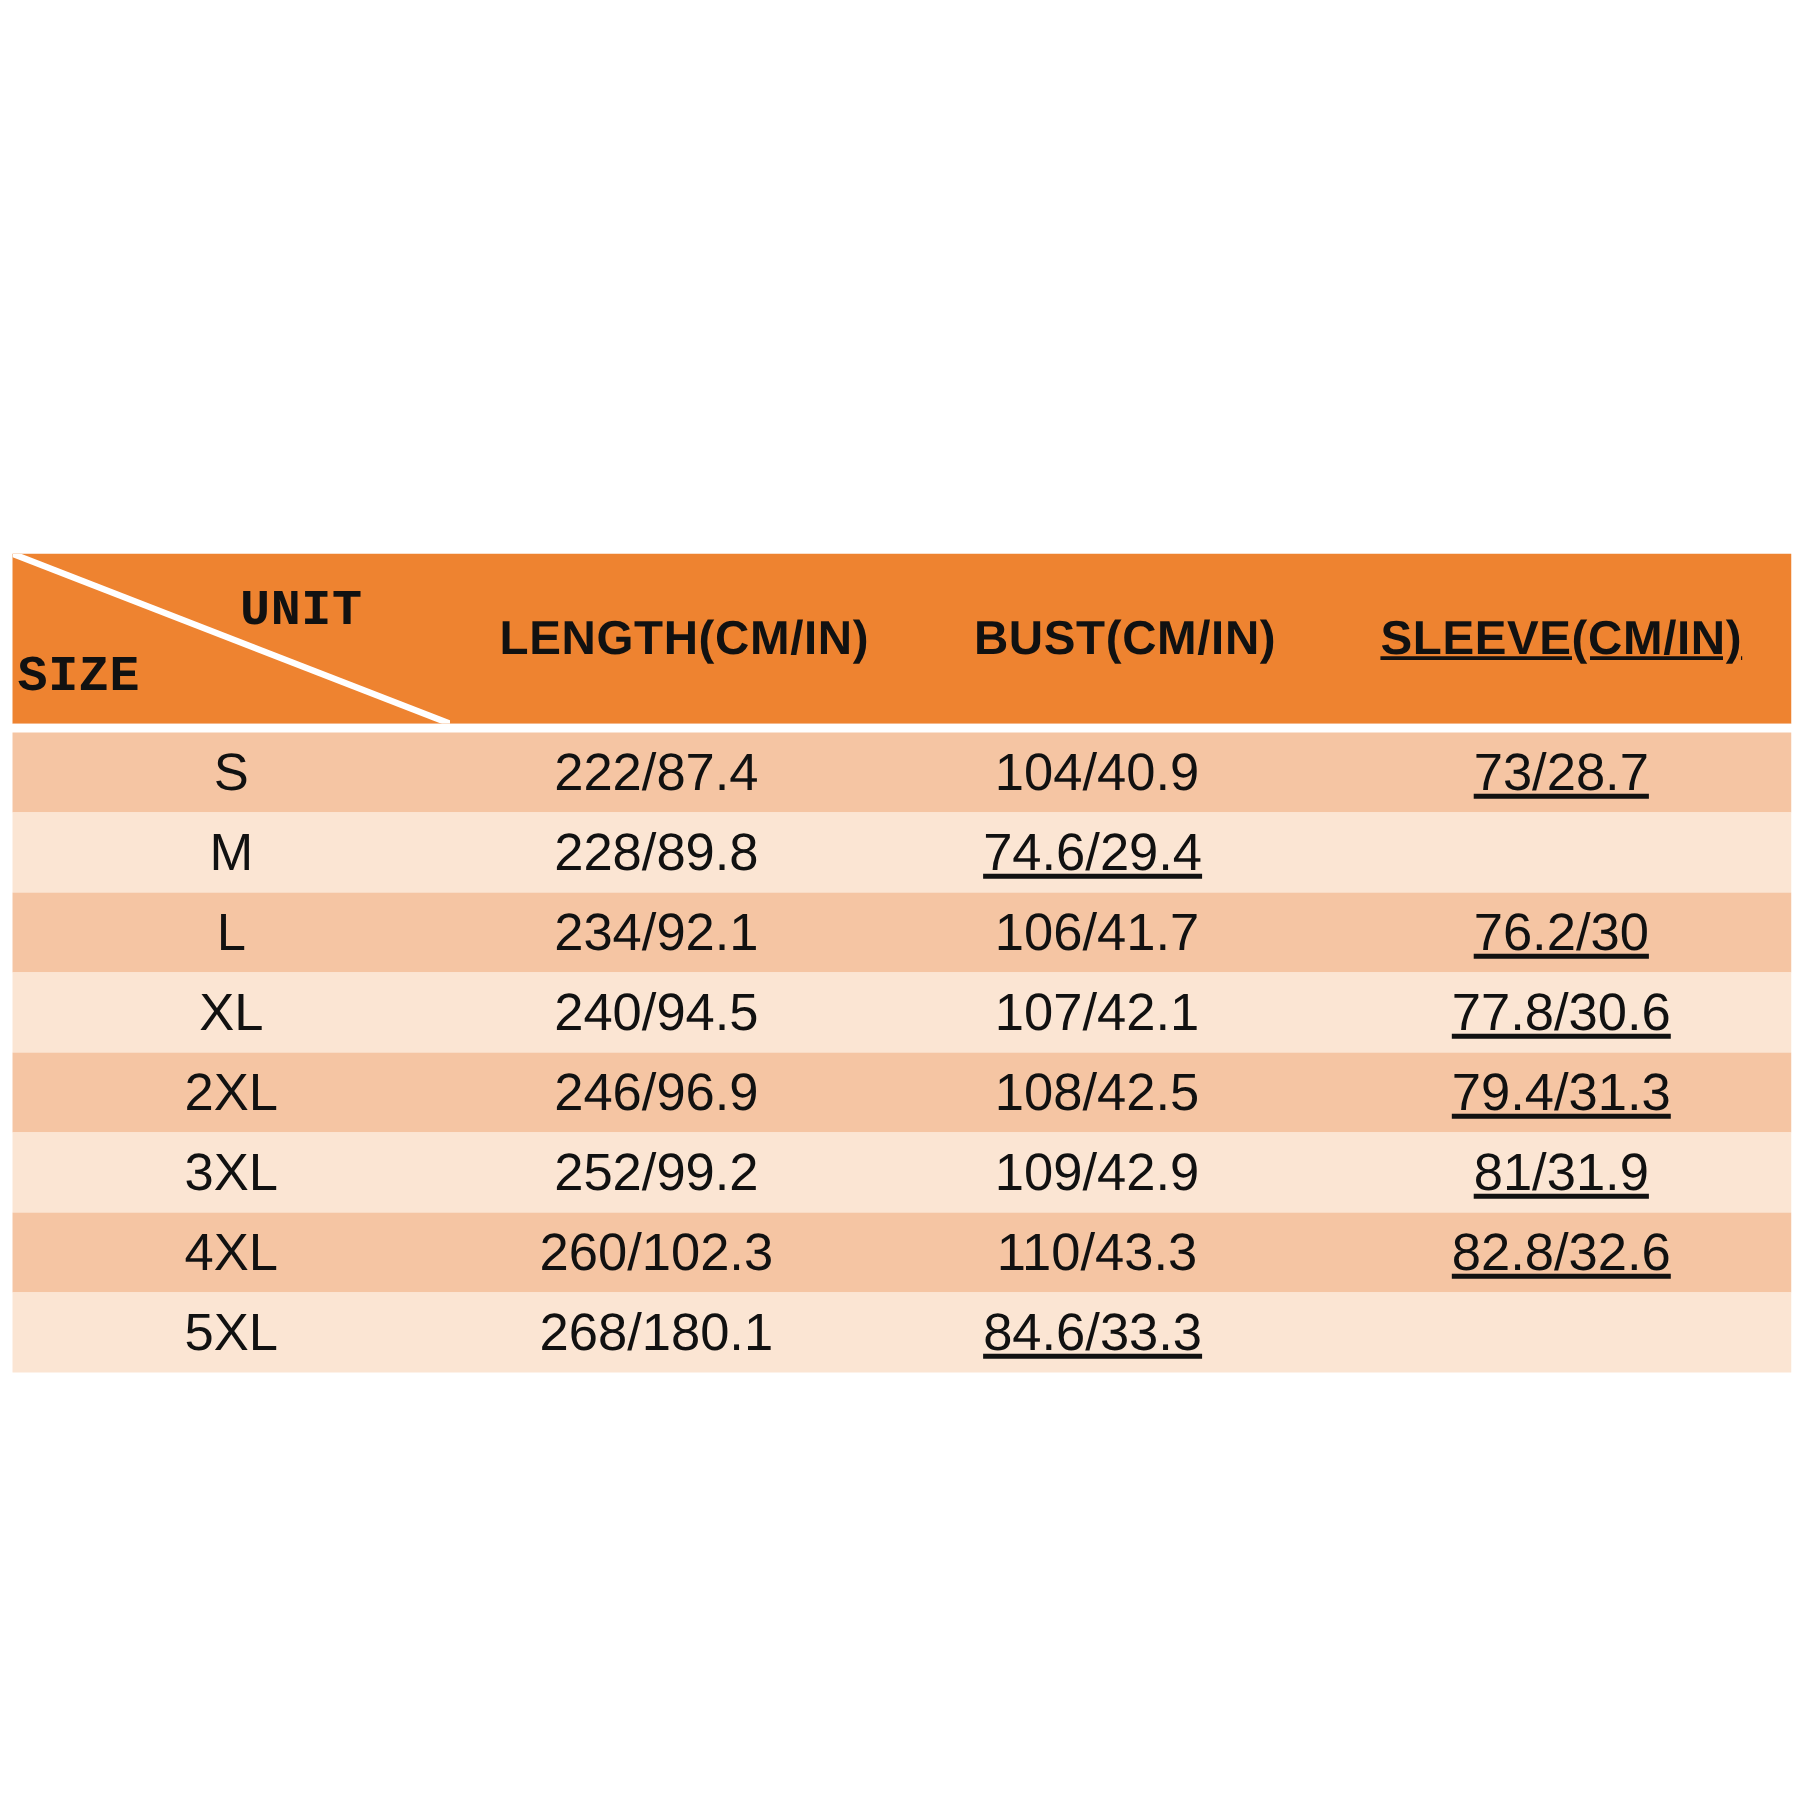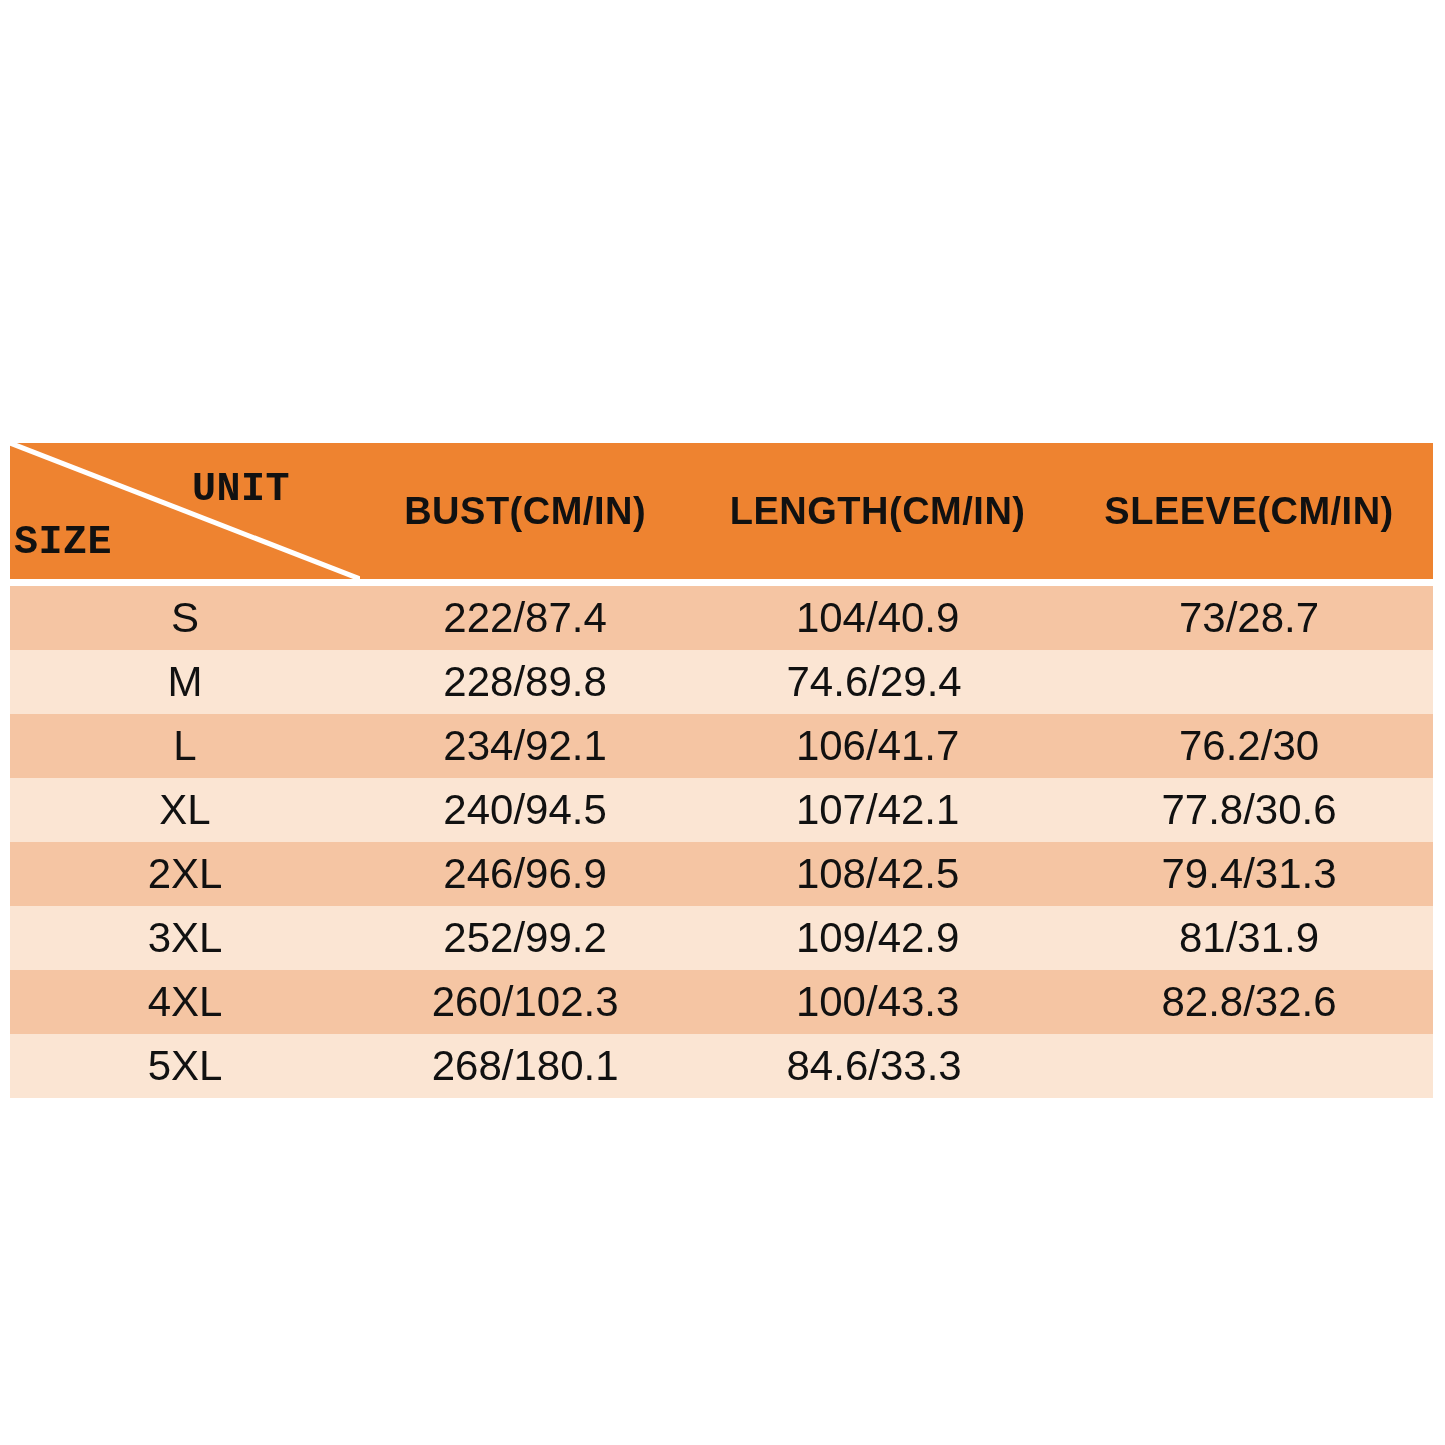--- a/index.html
+++ b/index.html
@@ -18,21 +18,21 @@
     width: 1423px;
   }
   .header-row {
     display: flex;
     height: 136px;
     background: var(--header-bg, #ee8330);
   }
   .c0 { width: 24.6%; }
   .c1 { width: 23.2%; }
   .c2 { width: 26.35%; }
-  .c3 { width: 25.85%; }
+  .c3 { width: 25.85%; text-decoration: underline; }
   .hcell {
     display: flex;
     align-items: center;
     justify-content: center;
     font-weight: bold;
     font-size: 38px;
     color: var(--text, #111111);
     letter-spacing: 0.5px;
   }
   .corner {
@@ -80,22 +80,22 @@
 
 <div class="size-chart">
   <div class="header-row">
     <div class="hcell c0 corner">
       <svg viewBox="0 0 100 100" preserveAspectRatio="none">
         <line x1="0" y1="0" x2="100" y2="100" stroke="#ffffff" stroke-width="5" vector-effect="non-scaling-stroke"></line>
       </svg>
       <span class="corner-label corner-unit">UNIT</span>
       <span class="corner-label corner-size">SIZE</span>
     </div>
+    <div class="hcell c2">LENGTH(CM/IN)</div>
     <div class="hcell c1">BUST(CM/IN)</div>
-    <div class="hcell c2">LENGTH(CM/IN)</div>
     <div class="hcell c3">SLEEVE(CM/IN)</div>
   </div>
   <div class="gap"></div>
   <div class="table-body">
       <div class="row">
         <div class="cell c0">S</div>
         <div class="cell c1">222/87.4</div>
         <div class="cell c2">104/40.9</div>
         <div class="cell c3">73/28.7</div>
       </div>
@@ -124,21 +124,21 @@
       </div>
       <div class="row">
         <div class="cell c0">3XL</div>
         <div class="cell c1">252/99.2</div>
         <div class="cell c2">109/42.9</div>
         <div class="cell c3">81/31.9</div>
       </div>
       <div class="row">
         <div class="cell c0">4XL</div>
         <div class="cell c1">260/102.3</div>
-        <div class="cell c2">100/43.3</div>
+        <div class="cell c2">110/43.3</div>
         <div class="cell c3">82.8/32.6</div>
       </div>
       <div class="row">
         <div class="cell c0">5XL</div>
         <div class="cell c1">268/180.1</div>
         <div class="cell c3">84.6/33.3</div>
       </div>
     </div>
 </div>
 

